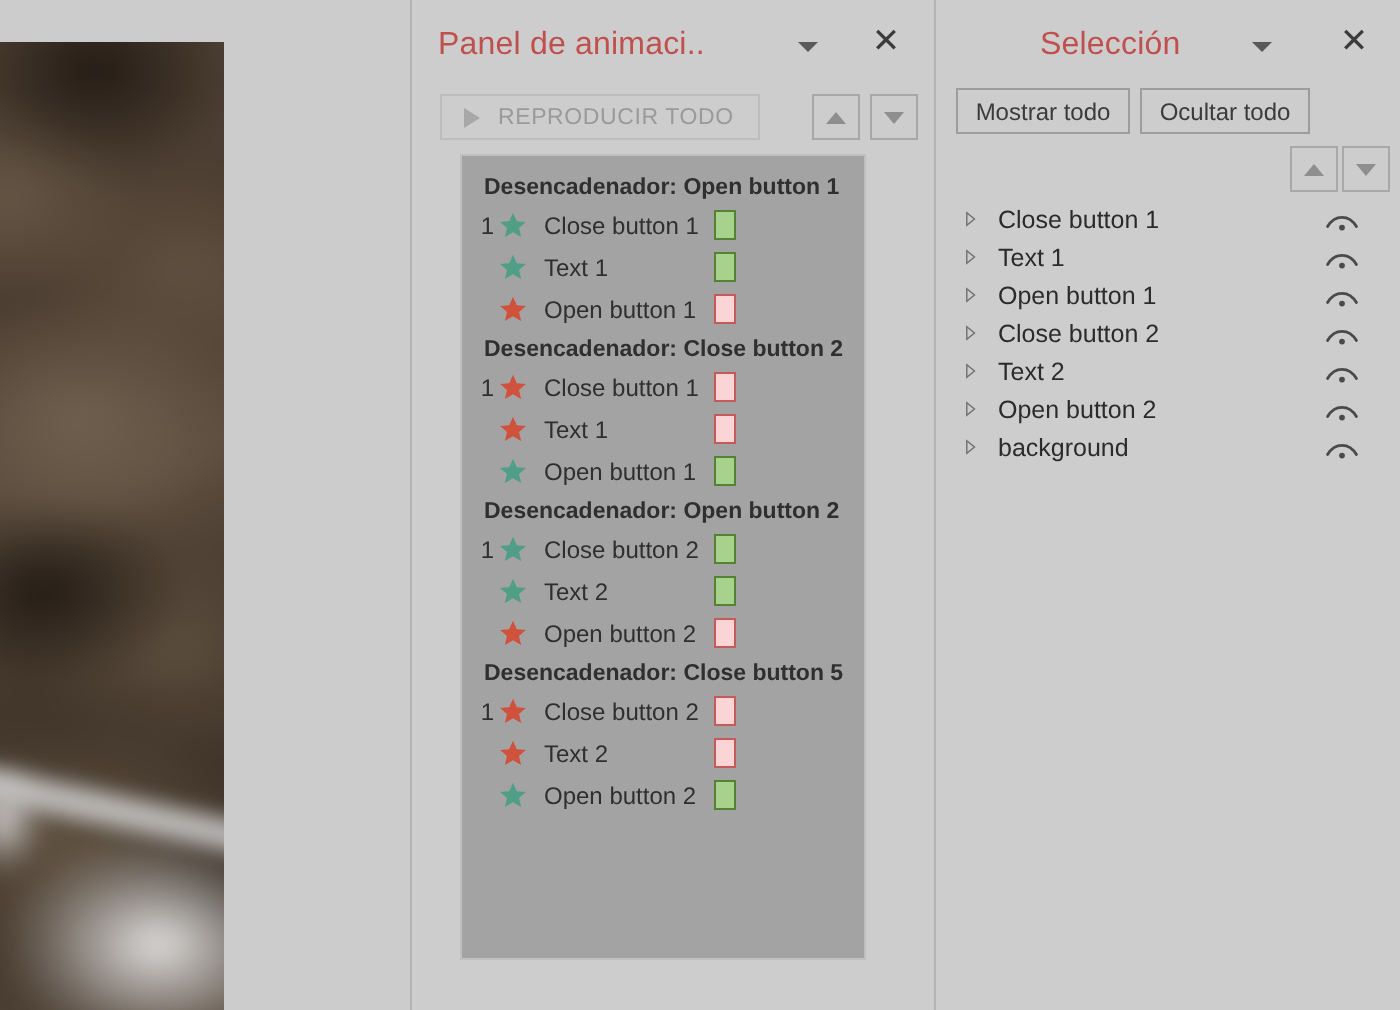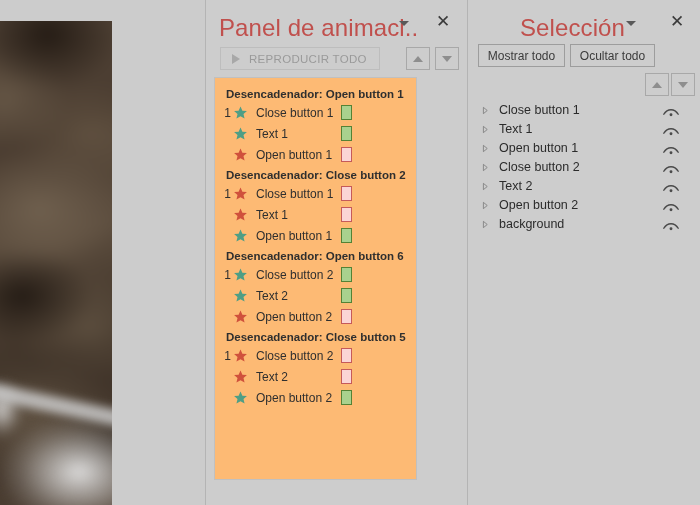--- a/index.html
+++ b/index.html
@@ -83,21 +83,21 @@
     position: absolute;
     top: 0; height: 505px;
     background: #cdcdcd;
   }
   .pane-anim { left: 206px; width: 261px; }
   .pane-sel  { left: 468px; width: 232px; }
 
   .pane-title {
     position: absolute;
     color: #c0504d;
-    font-size: 24px;
+    font-size: 16px;
     font-weight: 400;
     letter-spacing: 0.1px;
     white-space: nowrap;
   }
   .title-anim { left: 13px; top: 14px; }
   .title-sel  { left: 10px; top: 14px; margin-left: 42px; }
 
   .caret-btn {
     position: absolute;
     width: 16px; height: 16px;
@@ -177,23 +177,23 @@
     border-top: 6px solid #8e8e8e;
   }
   #anim-up   { left: 200px; top: 47px; }
   #anim-down { left: 229px; top: 47px; }
   #sel-up    { left: 177px; top: 73px; }
   #sel-down  { left: 203px; top: 73px; }
 
   
   .anim-card {
     position: absolute;
-    left: 9px; top: 78px;
+    left: 25px; top: 78px;
     width: 201px; height: 401px;
-    background: #fdba74;
+    background: #a3a3a3;
     box-shadow: 0 0 0 1px rgba(0,0,0,0.06);
     overflow: hidden;
   }
   .anim-inner {
     padding: 10px 0 0 0;
   }
   .trigger-group { margin-bottom: 4px; }
   .trigger-head {
     font-size: 11.5px;
     font-weight: bold;
@@ -377,21 +377,21 @@
             <div class="anim-row">
               <span class="anim-idx"></span>
               <span class="anim-star"><svg viewBox="0 0 24 24" width="15" height="15" aria-hidden="true">
                   <path fill="#4f9e85" d="M12 2.2 15.0 9.0 22.3 9.6 16.8 14.4 18.5 21.6 12 17.8 5.5 21.6 7.2 14.4 1.7 9.6 9.0 9.0Z"></path>
                 </svg></span>
               <span class="anim-label">Open button 1</span>
               <span class="anim-bar"></span>
             </div>
           </div>
           <div class="trigger-group">
-            <div class="trigger-head">Desencadenador: Open button 6</div>
+            <div class="trigger-head">Desencadenador: Open button 2</div>
             <div class="anim-row">
               <span class="anim-idx">1</span>
               <span class="anim-star"><svg viewBox="0 0 24 24" width="15" height="15" aria-hidden="true">
                   <path fill="#4f9e85" d="M12 2.2 15.0 9.0 22.3 9.6 16.8 14.4 18.5 21.6 12 17.8 5.5 21.6 7.2 14.4 1.7 9.6 9.0 9.0Z"></path>
                 </svg></span>
               <span class="anim-label">Close button 2</span>
               <span class="anim-bar"></span>
             </div>
             <div class="anim-row">
               <span class="anim-idx"></span>

